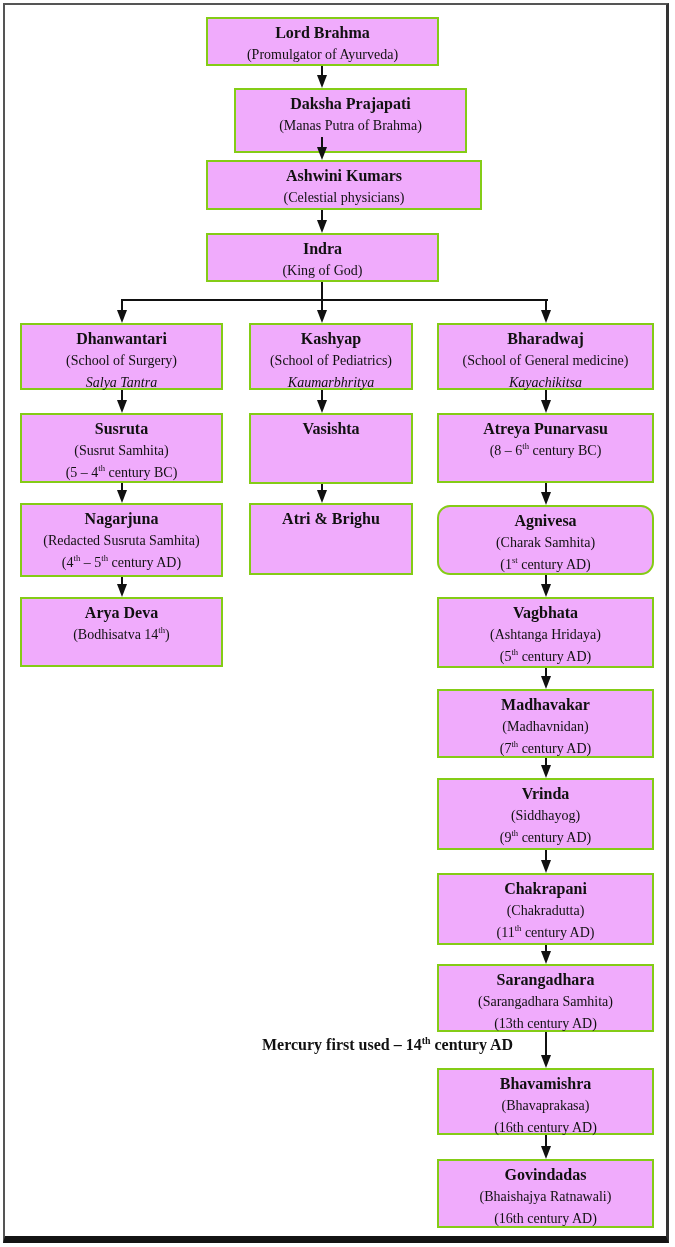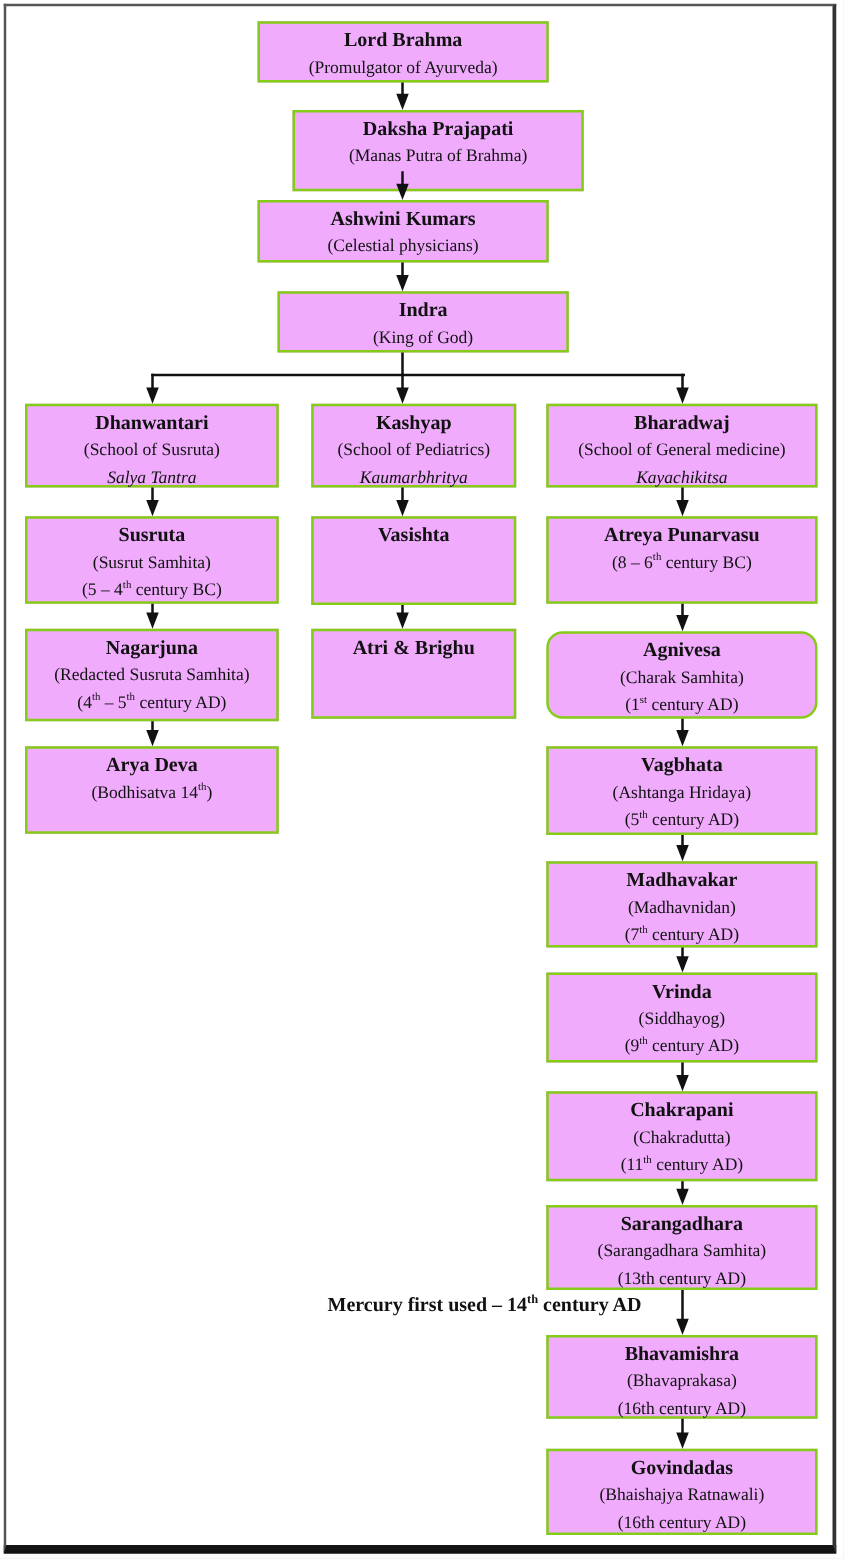--- a/index.html
+++ b/index.html
@@ -31,22 +31,22 @@
     border-left:5px solid transparent; border-right:5px solid transparent;
     border-top:13px solid #111;
   }
   .annotation {
     position:absolute; font-weight:bold; font-size:16px; color:#111;
     white-space:nowrap;
   }
   
   .n0  { left:206px; top:17px;   width:233px; height:49px; }
   .n1  { left:206px; top:88px;   width:233px; height:65px;margin-left:28px; }
-  .n2  { left:206px; top:160px;  width:233px; height:50px;text-align:center; }
-  .n3  { left:222px; top:233px;  width:233px; height:49px; }
+  .n2  { left:206px; top:160px;  width:276px; height:50px;text-align:center; }
+  .n3  { left:206px; top:233px;  width:233px; height:49px; }
   .n4  { left:20px;  top:323px;  width:203px; height:67px; }
   .n5  { left:20px;  top:413px;  width:203px; height:70px; }
   .n6  { left:20px;  top:503px;  width:203px; height:74px; }
   .n7  { left:20px;  top:597px;  width:203px; height:70px; }
   .n8  { left:249px; top:323px;  width:164px; height:67px; }
   .n9  { left:249px; top:413px;  width:164px; height:71px; }
   .n10 { left:249px; top:503px;  width:164px; height:72px; }
   .n11 { left:437px; top:323px;  width:217px; height:67px; }
   .n12 { left:437px; top:413px;  width:217px; height:70px; }
   .n13 { left:437px; top:505px;  width:217px; height:70px;border-radius:13px; }
@@ -76,21 +76,21 @@
     <div class="t">Ashwini Kumars</div>
     <div class="s">(Celestial physicians)</div>
   </div>
   <div class="node n3">
     <div class="t">Indra</div>
     <div class="s">(King of God)</div>
   </div>
 
   <div class="node n4">
     <div class="t">Dhanwantari</div>
-    <div class="s">(School of Susruta)</div>
+    <div class="s">(School of Surgery)</div>
     <div class="s i">Salya Tantra</div>
   </div>
   <div class="node n5">
     <div class="t">Susruta</div>
     <div class="s">(Susrut Samhita)</div>
     <div class="s">(5 – 4<sup>th</sup> century BC)</div>
   </div>
   <div class="node n6">
     <div class="t">Nagarjuna</div>
     <div class="s">(Redacted Susruta Samhita)</div>

